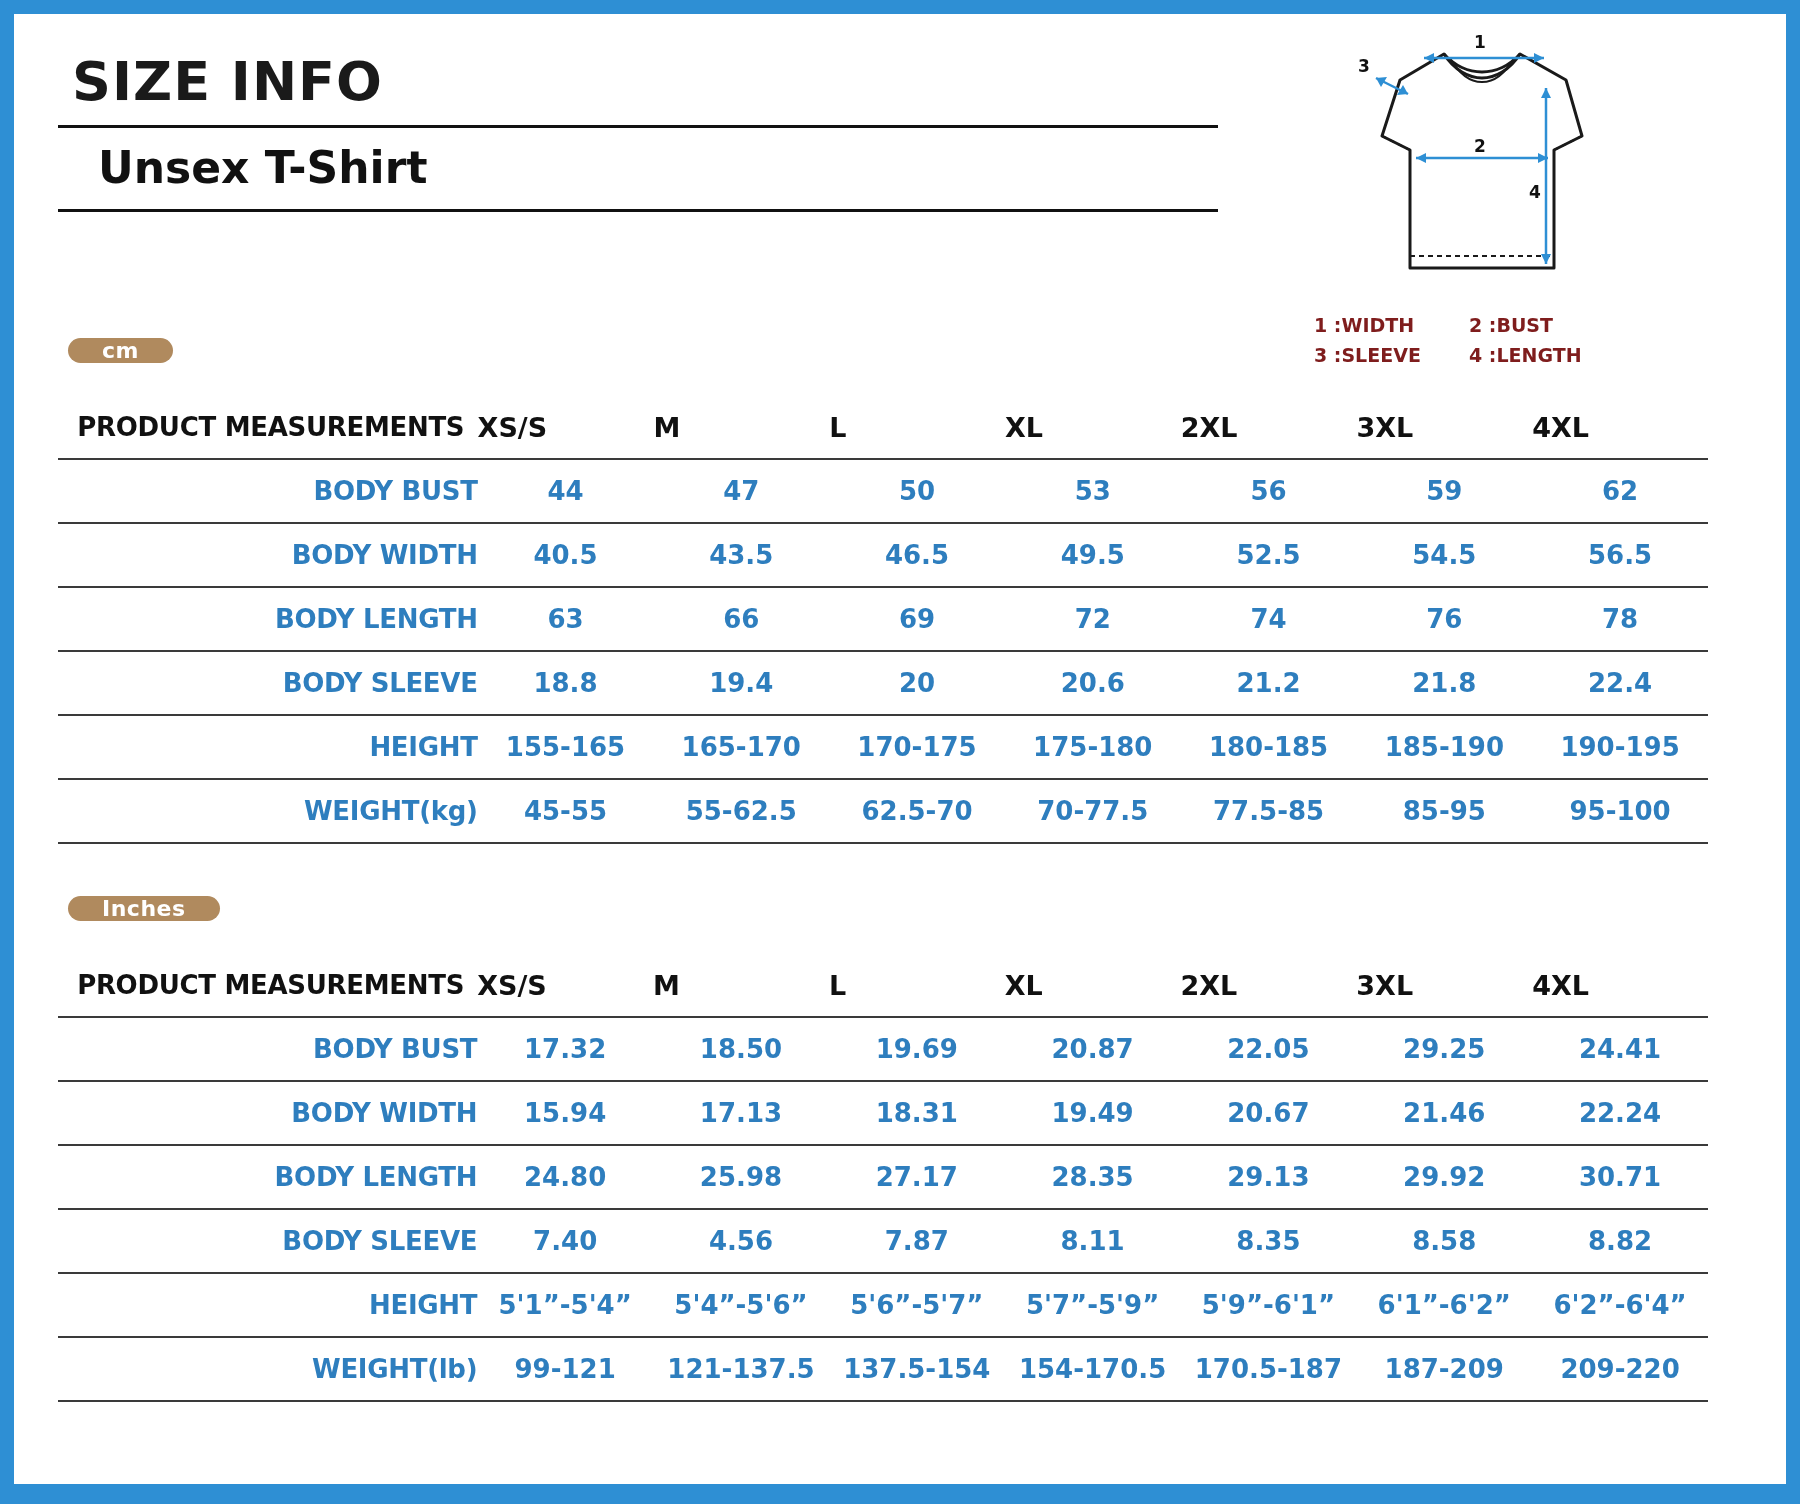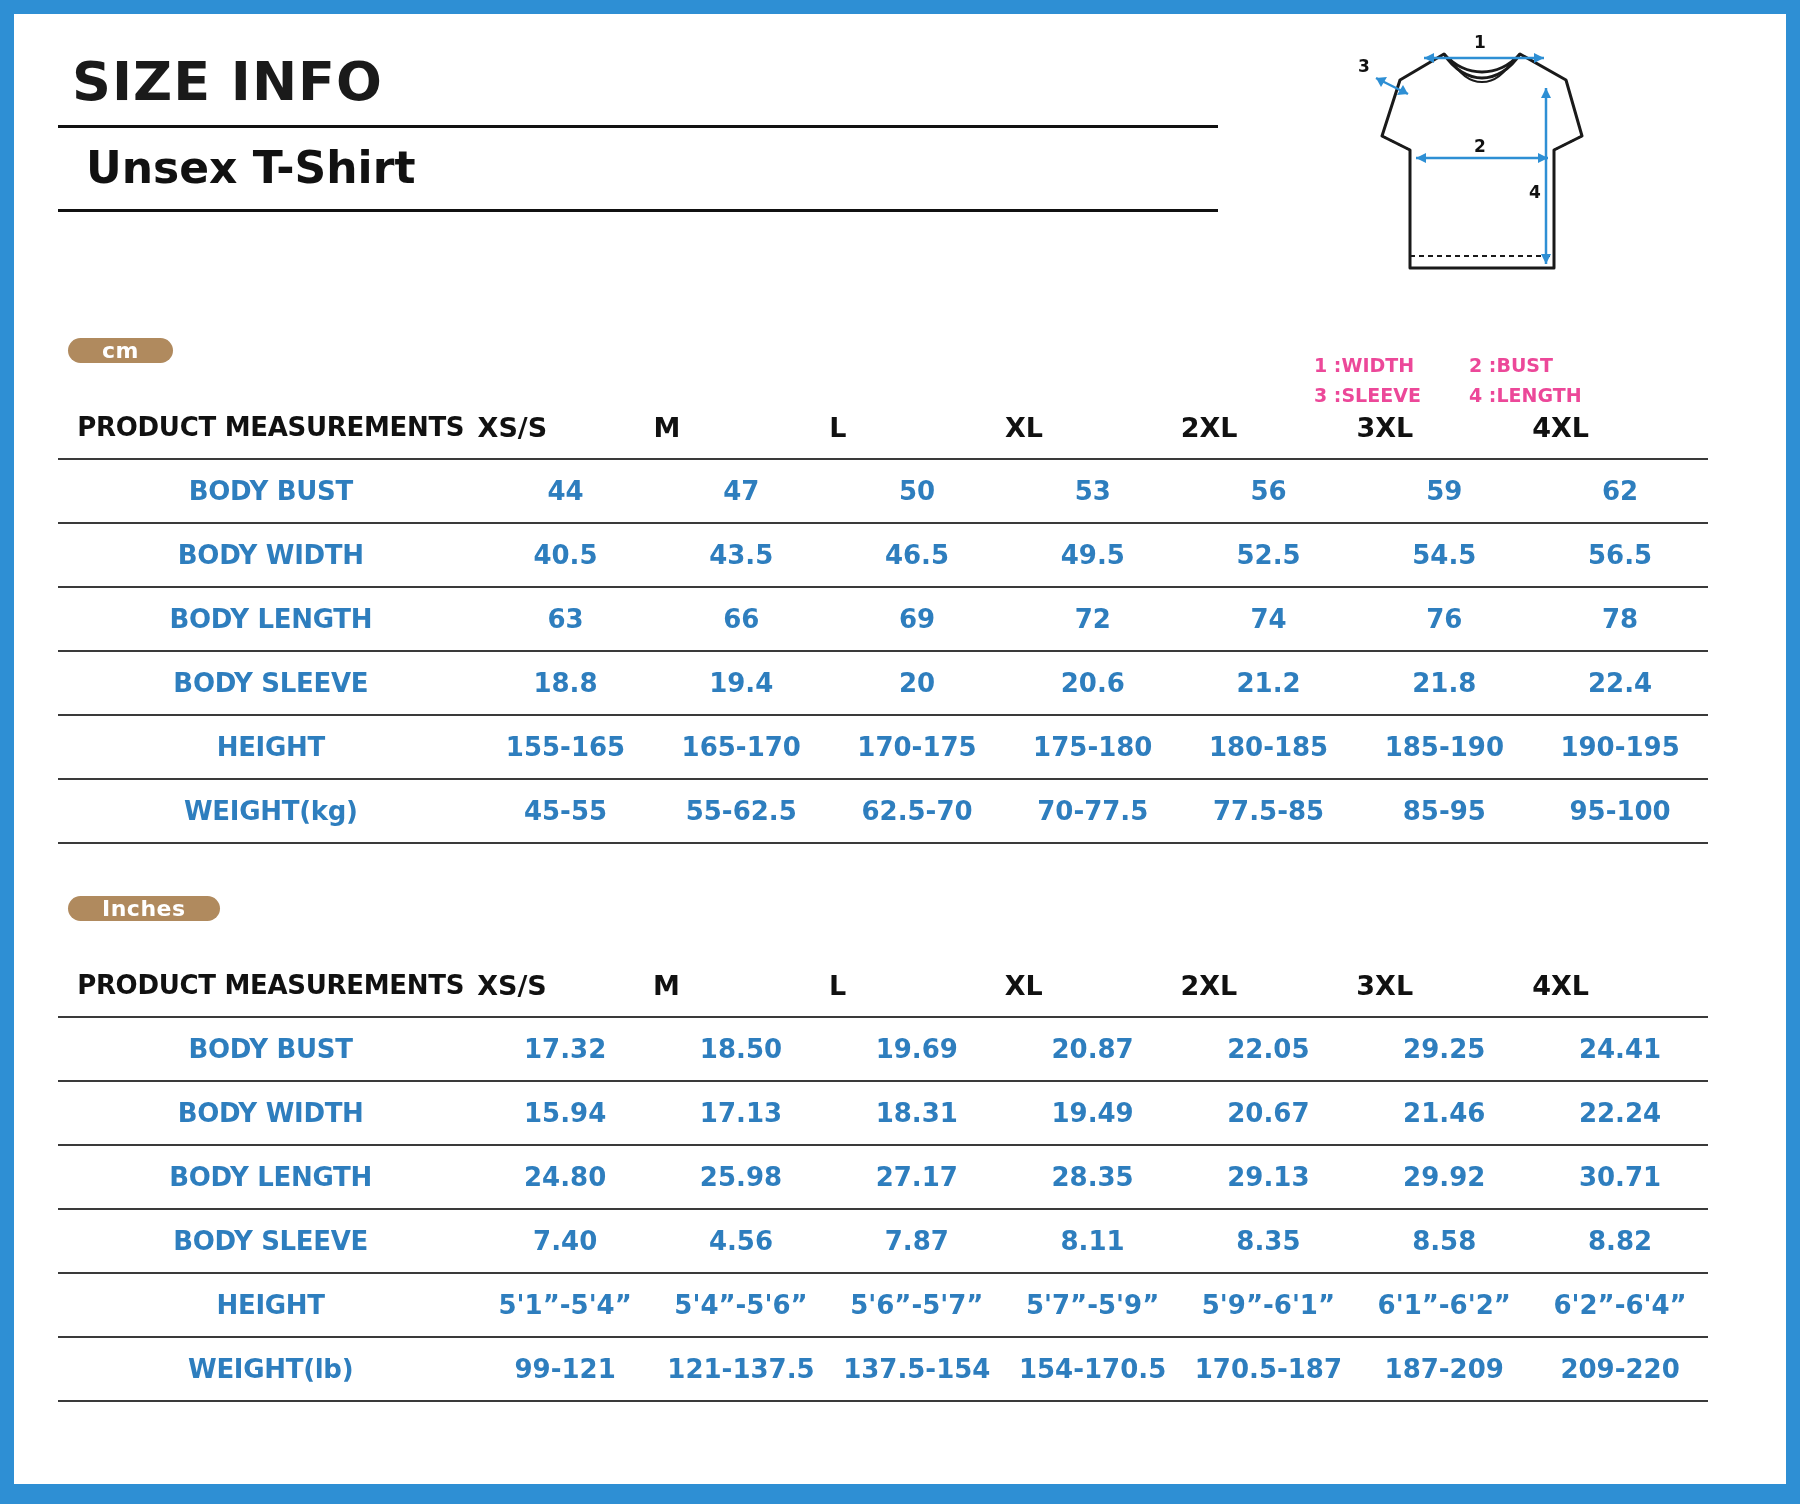--- a/index.html
+++ b/index.html
@@ -70,41 +70,40 @@
   .rule {
     height: 3px;
     background: #111;
     width: 100%;
   }
   .sub-title {
     font-size: 44px;
     font-weight: bold;
     color: #111;
     font-family: "DejaVu Sans", sans-serif;
-    margin: 14px 0 16px 28px;
+    margin: 14px 0 16px 40px;
   }
 
   
   .diagram {
     position: absolute;
     top: 18px;
     left: 1290px;
     width: 330px;
   }
   .legend {
     position: absolute;
     top: 300px;
     left: 1300px;
     width: 330px;
     font-family: "DejaVu Sans", sans-serif;
     font-size: 19px;
     font-weight: bold;
-    color: #ec4899;
+    color: #7f1d1d;
     letter-spacing: 0px;
-    margin-top: 40px;
   }
   .legend-row {
     display: flex;
     margin-bottom: 8px;
   }
   .legend-col {
     width: 155px;
   }
 
   
@@ -155,21 +154,21 @@
     font-weight: bold;
     text-align: left;
   }
   table.size-table thead th.label-head {
     text-align: center;
     padding-left: 6px;
     font-size: 26px;
     letter-spacing: -0.3px;
   }
   table.size-table tbody td.row-label {
-    text-align: center;
+    text-align: right;
     padding-left: 6px;
     color: #2e7ebe;
     font-size: 26px;
     font-weight: bold;
     letter-spacing: -0.3px;
   }
   table.size-table tbody td.val {
     text-align: center;
     color: #2e7ebe;
     font-size: 26px;

